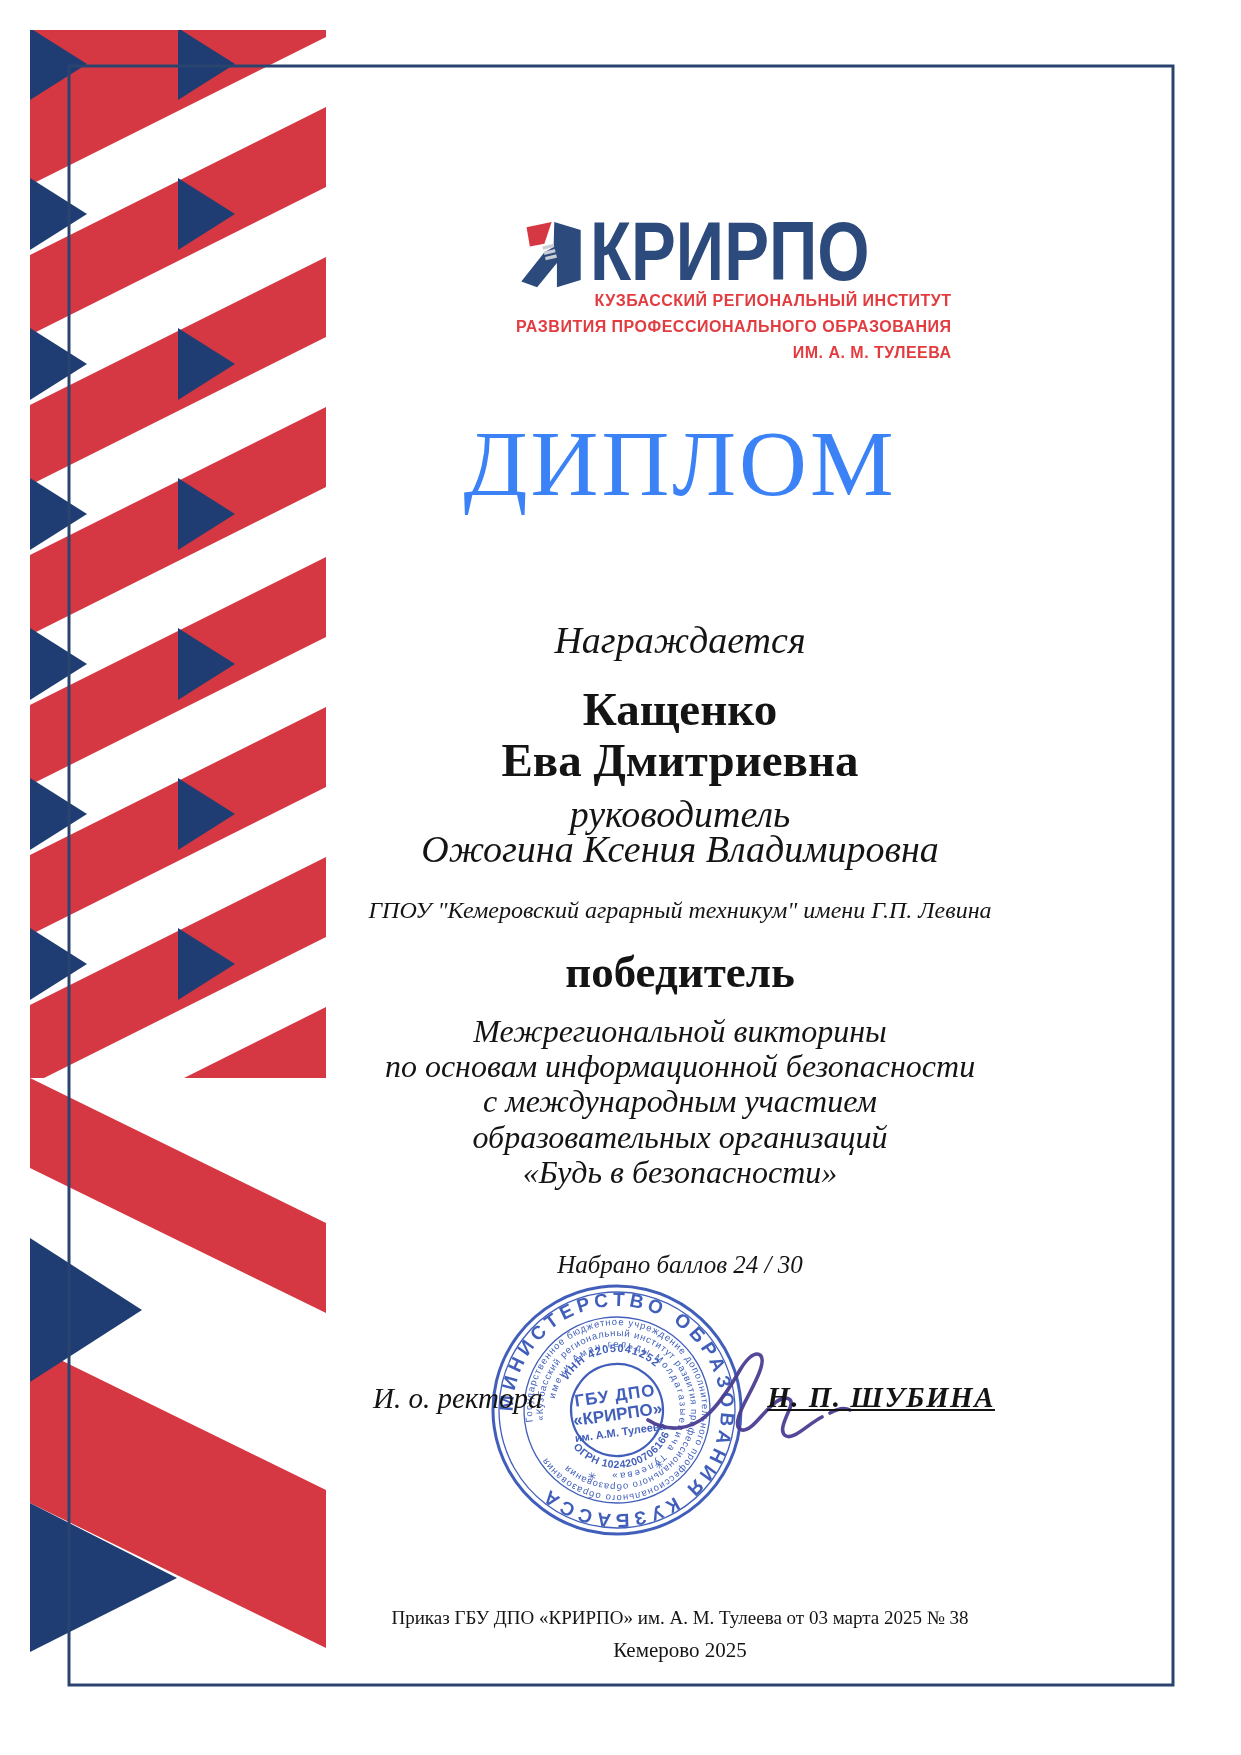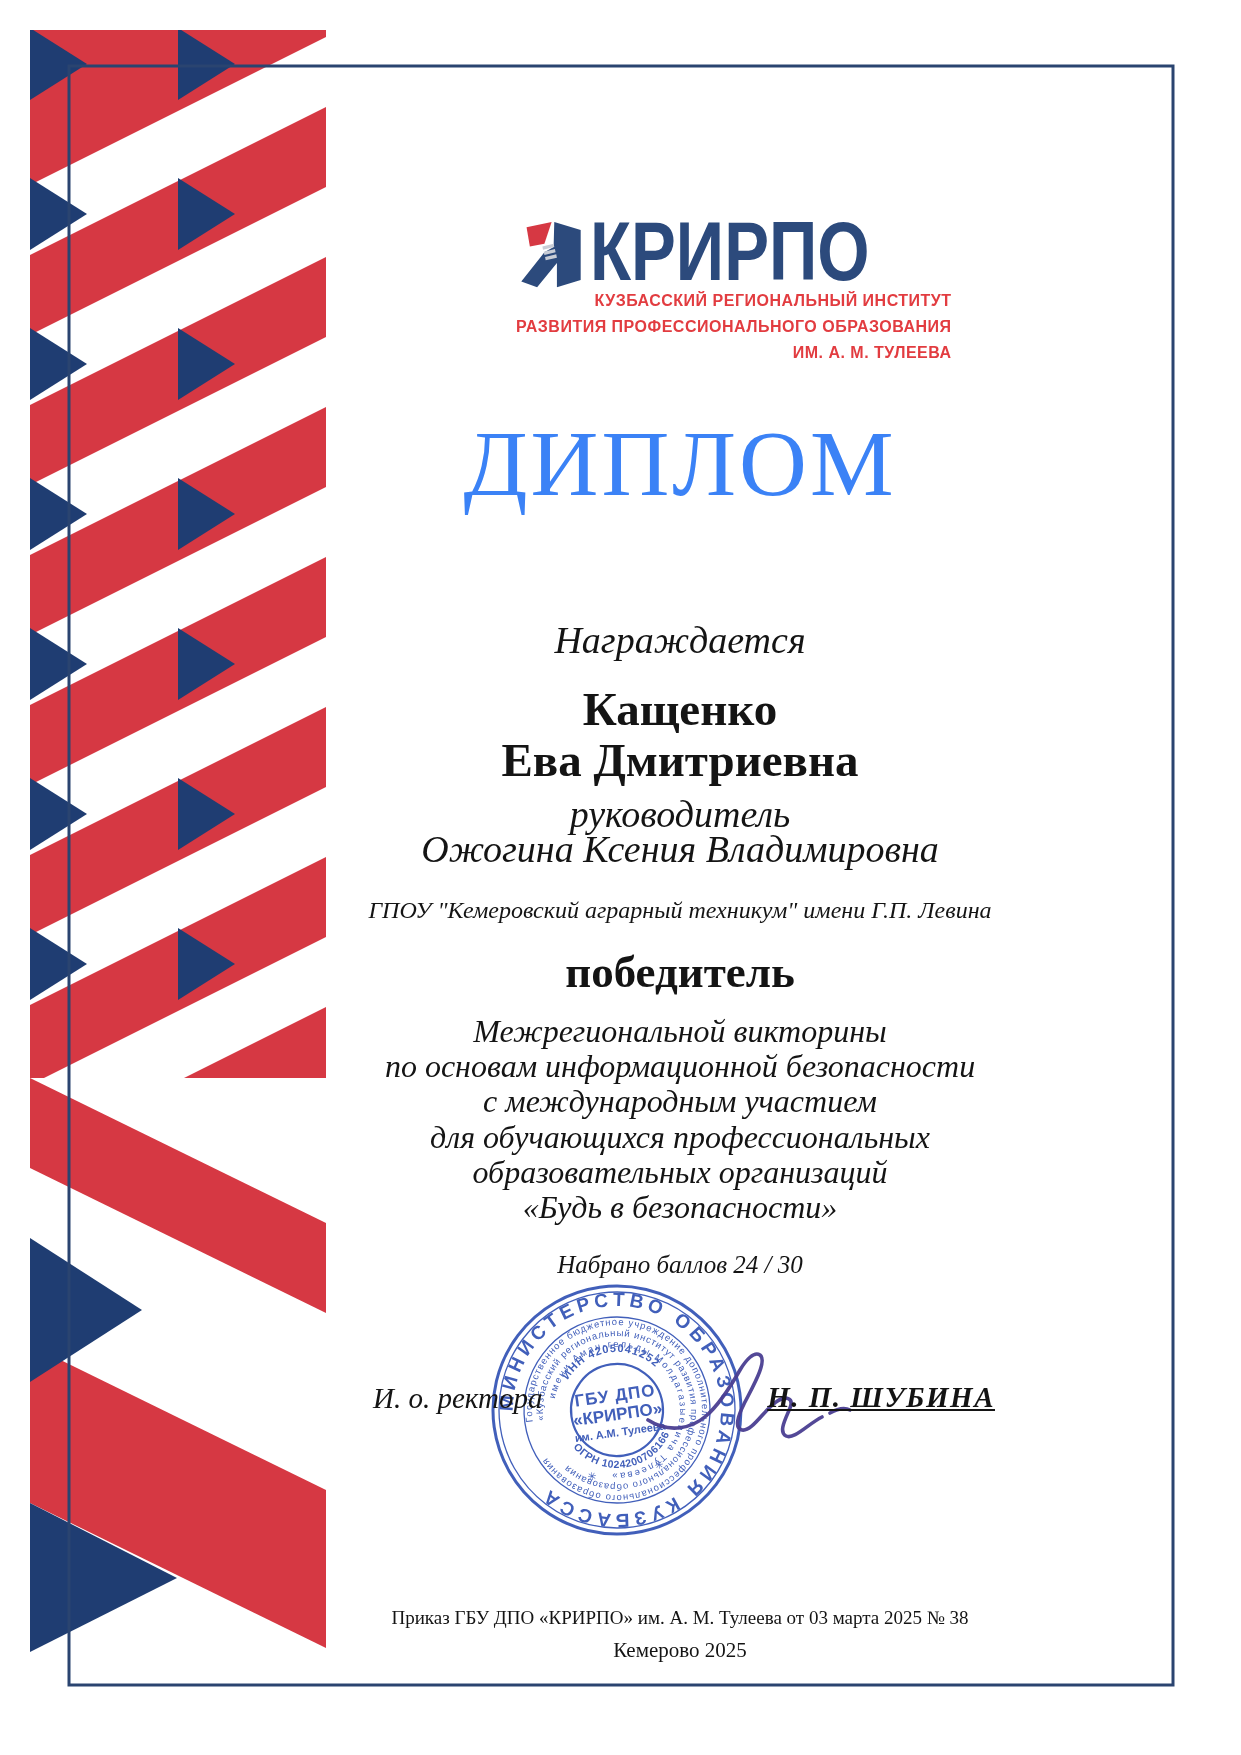--- a/index.html
+++ b/index.html
@@ -119,21 +119,20 @@
       <div>руководитель</div>
       <div>Ожогина Ксения Владимировна</div>
     </div>
     <div class="blk institution">ГПОУ "Кемеровский аграрный техникум" имени Г.П. Левина</div>
     <div class="blk result">победитель</div>
 
     <div class="blk competition">
       <div>Межрегиональной викторины</div>
       <div>по основам информационной безопасности</div>
       <div>с международным участием</div>
-      <div>для обучающихся профессиональных</div>
       <div>образовательных организаций</div>
       <div>«Будь в безопасности»</div>
     </div>
 
     <div class="blk score">Набрано баллов 24 / 30</div>
 
     <svg class="stamp" viewBox="0 0 260 260" aria-hidden="true">
       <defs>
         <path id="rs1" d="M 26,130 A 104,104 0 1 1 234,130 A 104,104 0 1 1 26,130"></path>
         <path id="rs2" d="M 45,130 A 85,85 0 1 1 215,130 A 85,85 0 1 1 45,130"></path>

